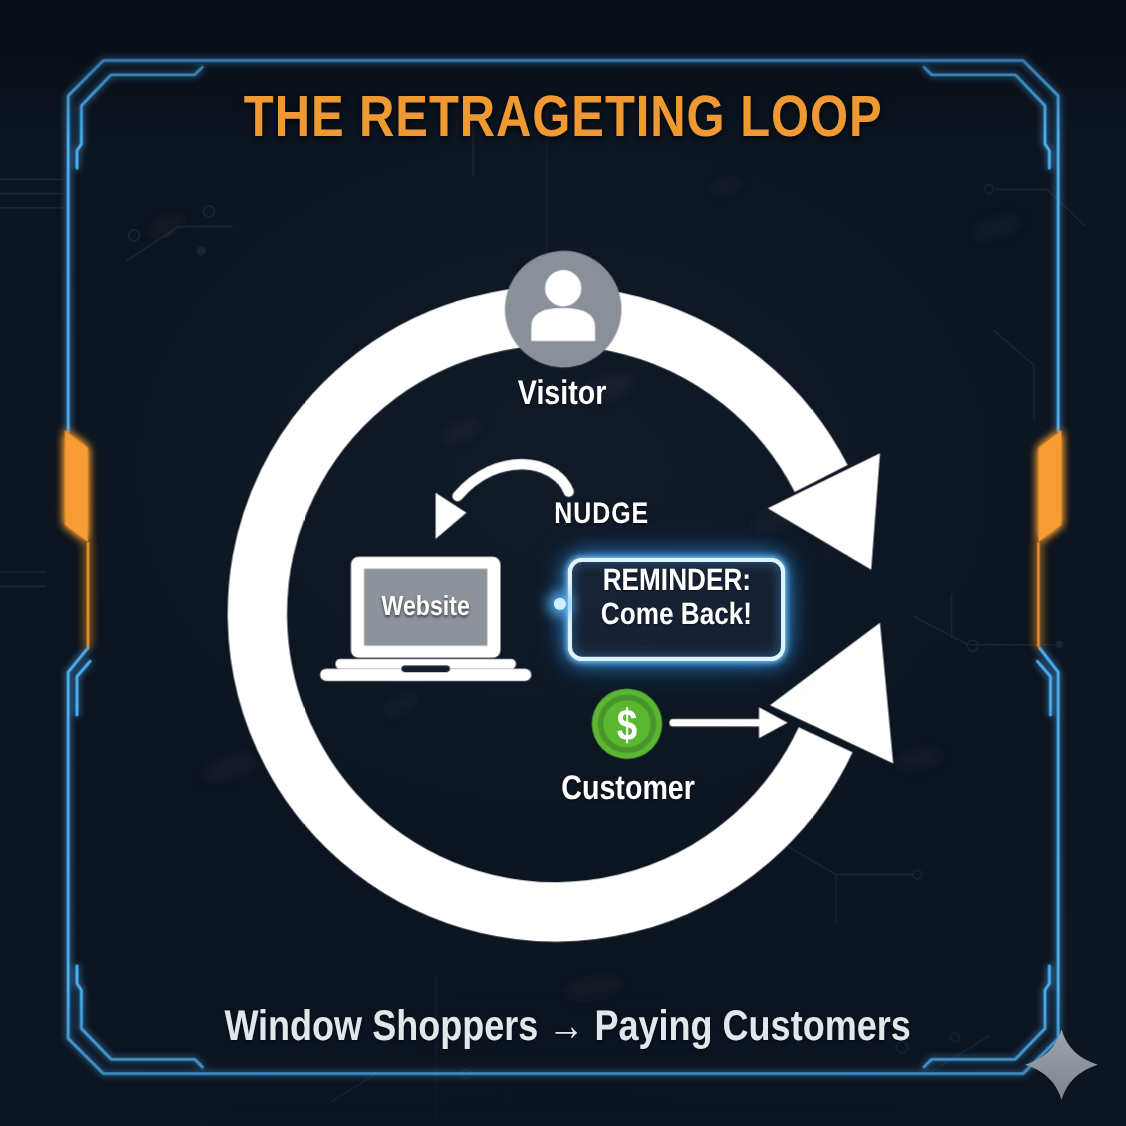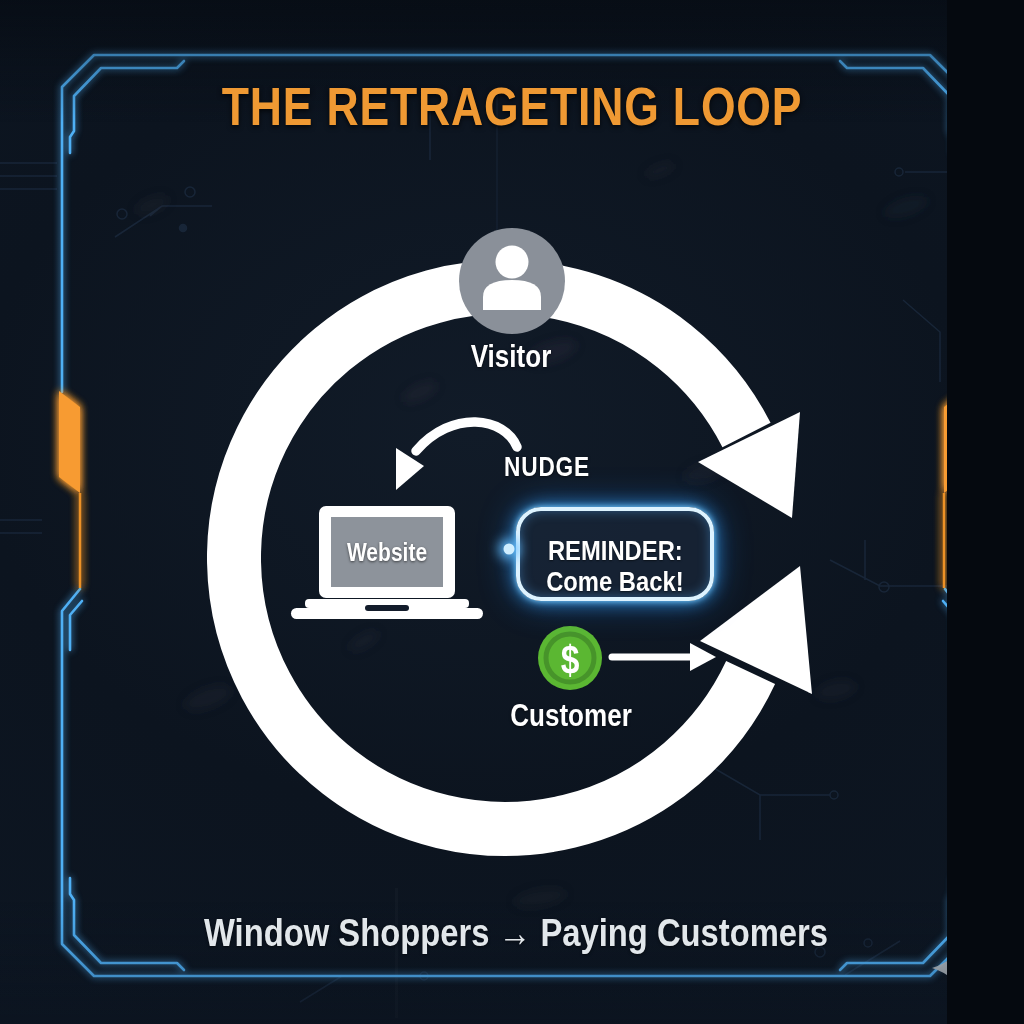--- a/index.html
+++ b/index.html
@@ -1,17 +1,17 @@
 <!DOCTYPE html>
 <html><head>
 <meta charset="utf-8">
 <style>
   html,body{margin:0;padding:0;background:#05090f;}
   #stage{
-    position:relative;width:947px;height:1024px;overflow:hidden;
+    position:relative;width:1024px;height:1024px;overflow:hidden;
     background:
       radial-gradient(ellipse 900px 700px at 50% 42%, #111b28 0%, #0c141f 55%, #0d1622 100%);
     font-family:"Liberation Sans","DejaVu Sans",sans-serif;
   }
   #stage::after{ 
     content:"";position:absolute;inset:0;
     background:linear-gradient(180deg, rgba(4,8,14,.55) 0%, rgba(4,8,14,0) 12%, rgba(4,8,14,0) 88%, rgba(10,18,30,.35) 100%);
     pointer-events:none;
   }
   svg{position:absolute;left:0;top:0;}
@@ -19,24 +19,24 @@
     position:absolute;color:#ffffff;font-weight:bold;white-space:nowrap;
     transform:translate(-50%,-50%) scaleX(0.84);
     text-shadow:0 1px 3px rgba(0,0,0,.6);
     z-index:3;
   }
   .title{color:#ef9933;letter-spacing:1px;text-shadow:0 2px 6px rgba(0,0,0,.7);}
   .tagline{color:#e2e7eb;}
   .reminder-box{
     position:absolute;left:615px;top:554px;width:190px;height:86px;
     transform:translate(-50%,-50%);
-    border:4px solid #ddf3ff;border-radius:25px;
+    border:4px solid #ddf3ff;border-radius:13px;
     background:rgba(23,36,53,.92);
     box-shadow:0 0 6px #7fd0ff,0 0 18px rgba(57,168,255,.85),0 0 36px rgba(40,140,255,.45), inset 0 0 12px rgba(90,180,255,.4);
-    display:flex;flex-direction:column;align-items:center;justify-content:flex-end;
+    display:flex;flex-direction:column;align-items:center;justify-content:flex-start;
     z-index:2;
   }
   .reminder-text{
     color:#fff;font-weight:bold;font-size:28px;line-height:31px;white-space:nowrap;
     transform:scaleX(0.85);text-shadow:0 1px 2px rgba(0,0,0,.5);
   }
   .glow-dot{
     position:absolute;left:509px;top:549px;width:11px;height:11px;border-radius:50%;
     background:#cfeeff;box-shadow:0 0 12px 5px rgba(100,190,255,.9);
     transform:translate(-50%,-50%);z-index:2;

